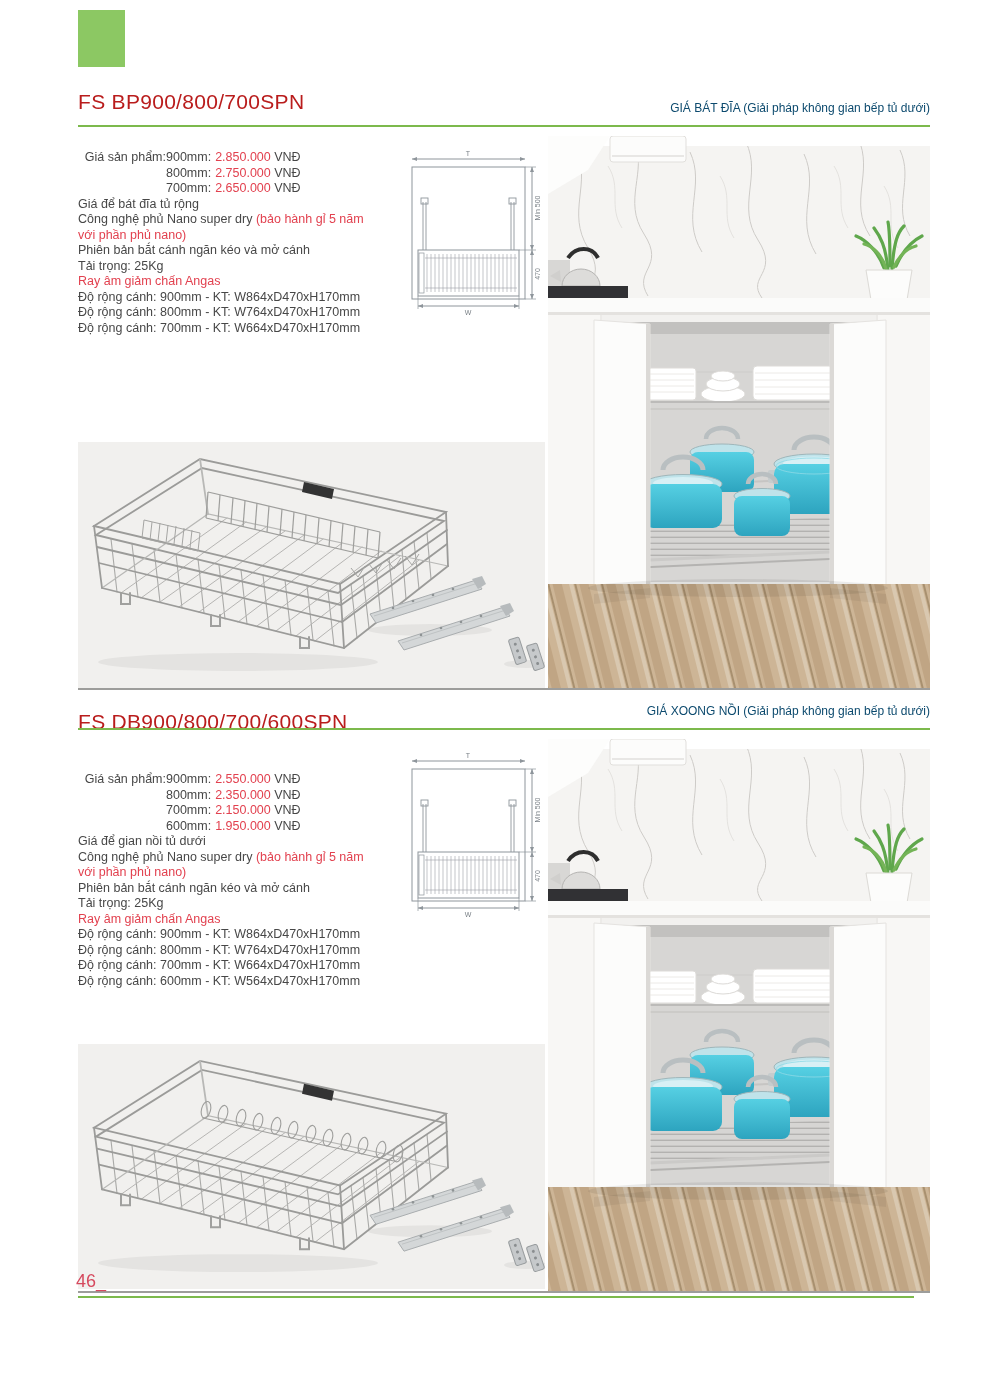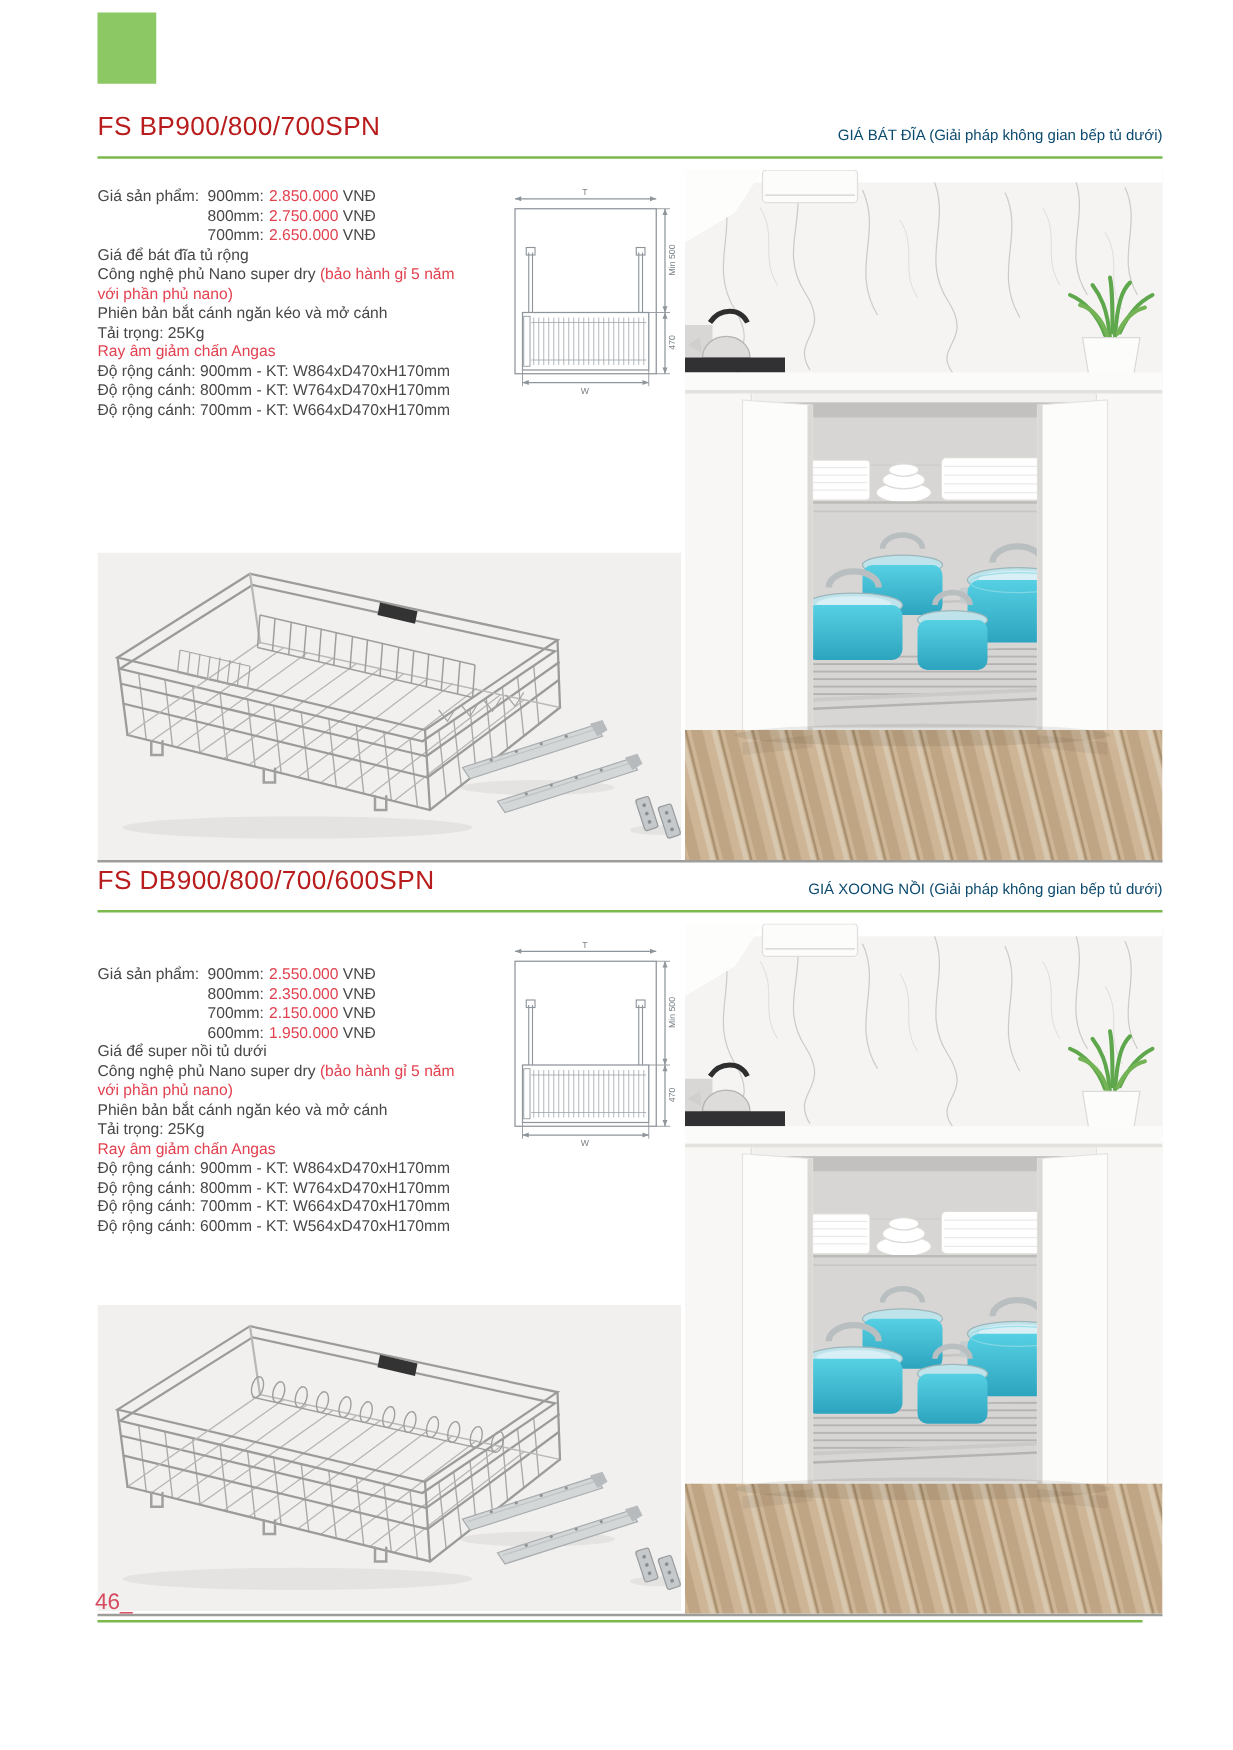--- a/index.html
+++ b/index.html
@@ -8,21 +8,21 @@
   .green-square{position:absolute;left:78px;top:10px;width:47px;height:57px;background:#8cc863;}
   .sec-title{position:absolute;left:78px;margin:0;font-size:21px;font-weight:normal;
              color:#b91c1c;letter-spacing:.3px;}
   .sec-cat{position:absolute;right:56px;font-size:12px;color:#0c4a6e;}
   .rule-green{position:absolute;left:78px;width:852px;height:2px;background:#7cb94c;}
   .rule-grey{position:absolute;left:78px;width:852px;height:2px;background:#9d9d9b;}
   .rule-footer{position:absolute;left:78px;top:1296px;width:836px;height:2px;background:#7cb94c;}
   .info{position:absolute;left:78px;width:322px;font-size:12.5px;line-height:15.5px;color:#474747;}
   .info div{white-space:nowrap;}
   .red{color:#e2414f;}
-  .plabel{display:inline-block;width:88px;}
+  .plabel{display:inline-block;width:88px;text-align:right;}
   .psize{margin-right:4px;}
   .diagram{position:absolute;left:398px;width:146px;height:170px;}
   .pphoto{position:absolute;left:78px;width:467px;height:246px;}
   .kphoto{position:absolute;left:548px;width:382px;height:552px;}
   .pagenum{position:absolute;left:76px;top:1271px;font-size:18px;color:#d6495e;}
   svg{display:block;}
   .dtext{font-size:7px;fill:#7a8187;font-family:"Liberation Sans",sans-serif;}
 </style>
 </head>
 <body>
@@ -409,30 +409,30 @@
     <rect width="467" height="246" fill="#f1f0ee"></rect>
     <use href="#basketrack"></use>
   </svg>
 
   <svg class="kphoto" style="top:136px" viewBox="0 0 382 552">
     <use href="#kitchen"></use>
   </svg>
 
   <div class="rule-grey" style="top:688px"></div>
 
-  <h2 class="sec-title" style="top:693px">FS DB900/800/700/600SPN</h2>
+  <h2 class="sec-title" style="top:710px">FS DB900/800/700/600SPN</h2>
   <div class="sec-cat" style="top:704px">GIÁ XOONG NỒI (Giải pháp không gian bếp tủ dưới)</div>
   <div class="rule-green" style="top:728px"></div>
 
   <div class="info" style="top:772px">
     <div><span class="plabel">Giá sản phẩm:</span><span class="psize">900mm:</span><span class="red">2.550.000</span> <span>VNĐ</span></div>
     <div><span class="plabel"></span><span class="psize">800mm:</span><span class="red">2.350.000</span> <span>VNĐ</span></div>
     <div><span class="plabel"></span><span class="psize">700mm:</span><span class="red">2.150.000</span> <span>VNĐ</span></div>
     <div><span class="plabel"></span><span class="psize">600mm:</span><span class="red">1.950.000</span> <span>VNĐ</span></div>
-    <div>Giá để super nồi tủ dưới</div>
+    <div>Giá để gian nồi tủ dưới</div>
     <div><span>Công nghệ phủ Nano super dry </span><span class="red">(bảo hành gỉ 5 năm</span></div>
     <div class="red">với phần phủ nano)</div>
     <div>Phiên bản bắt cánh ngăn kéo và mở cánh</div>
     <div>Tải trọng: 25Kg</div>
     <div class="red">Ray âm giảm chấn Angas</div>
     <div>Độ rộng cánh: 900mm - KT: W864xD470xH170mm</div>
     <div>Độ rộng cánh: 800mm - KT: W764xD470xH170mm</div>
     <div>Độ rộng cánh: 700mm - KT: W664xD470xH170mm</div>
     <div>Độ rộng cánh: 600mm - KT: W564xD470xH170mm</div>
   </div>

